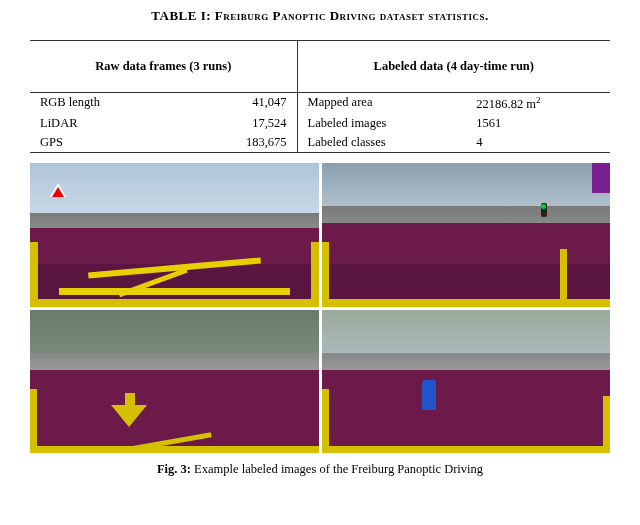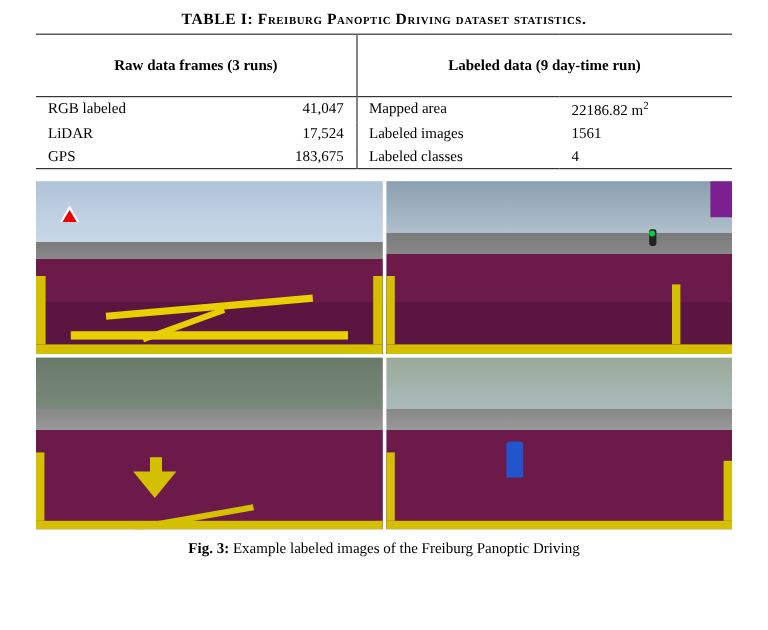--- a/index.html
+++ b/index.html
@@ -13,21 +13,21 @@
       display: flex;
       flex-direction: column;
       align-items: center;
       padding: 8px 20px;
     }
 
     .table-title {
       font-size: 13px;
       font-weight: bold;
       text-align: center;
-      margin-bottom: 4px;
+      margin-bottom: 16px;
       font-variant: small-caps;
       letter-spacing: 0.5px;
     }
 
     .data-table {
       border-collapse: collapse;
       width: 100%;
       max-width: 580px;
       margin-bottom: 10px;
       font-size: 12.5px;
@@ -207,26 +207,26 @@
   </style>
 </head>
 <body>
 
 <div class="table-title">TABLE I: Freiburg Panoptic Driving dataset statistics.</div>
 
 <table class="data-table">
   <thead>
     <tr>
       <th colspan="2">Raw data frames (3 runs)</th>
-      <th colspan="2" class="col-divider">Labeled data (9 day-time run)</th>
+      <th colspan="2" class="col-divider">Labeled data (4 day-time run)</th>
     </tr>
   </thead>
   <tbody id="table-body">
   <tr>
-      <td class="left-label">RGB labeled</td>
+      <td class="left-label">RGB length</td>
       <td class="val-right">41,047</td>
       <td class="col-divider right-label">Mapped area</td>
       <td class="val-right2">22186.82 m<sup>2</sup></td>
     </tr>
       <tr>
       <td class="left-label">LiDAR</td>
       <td class="val-right">17,524</td>
       <td class="col-divider right-label">Labeled images</td>
       <td class="val-right2">1561</td>
     </tr>

